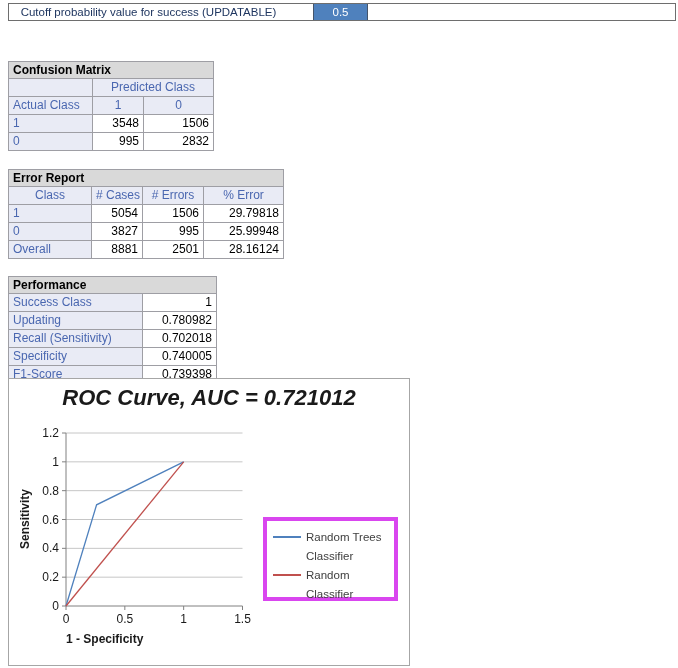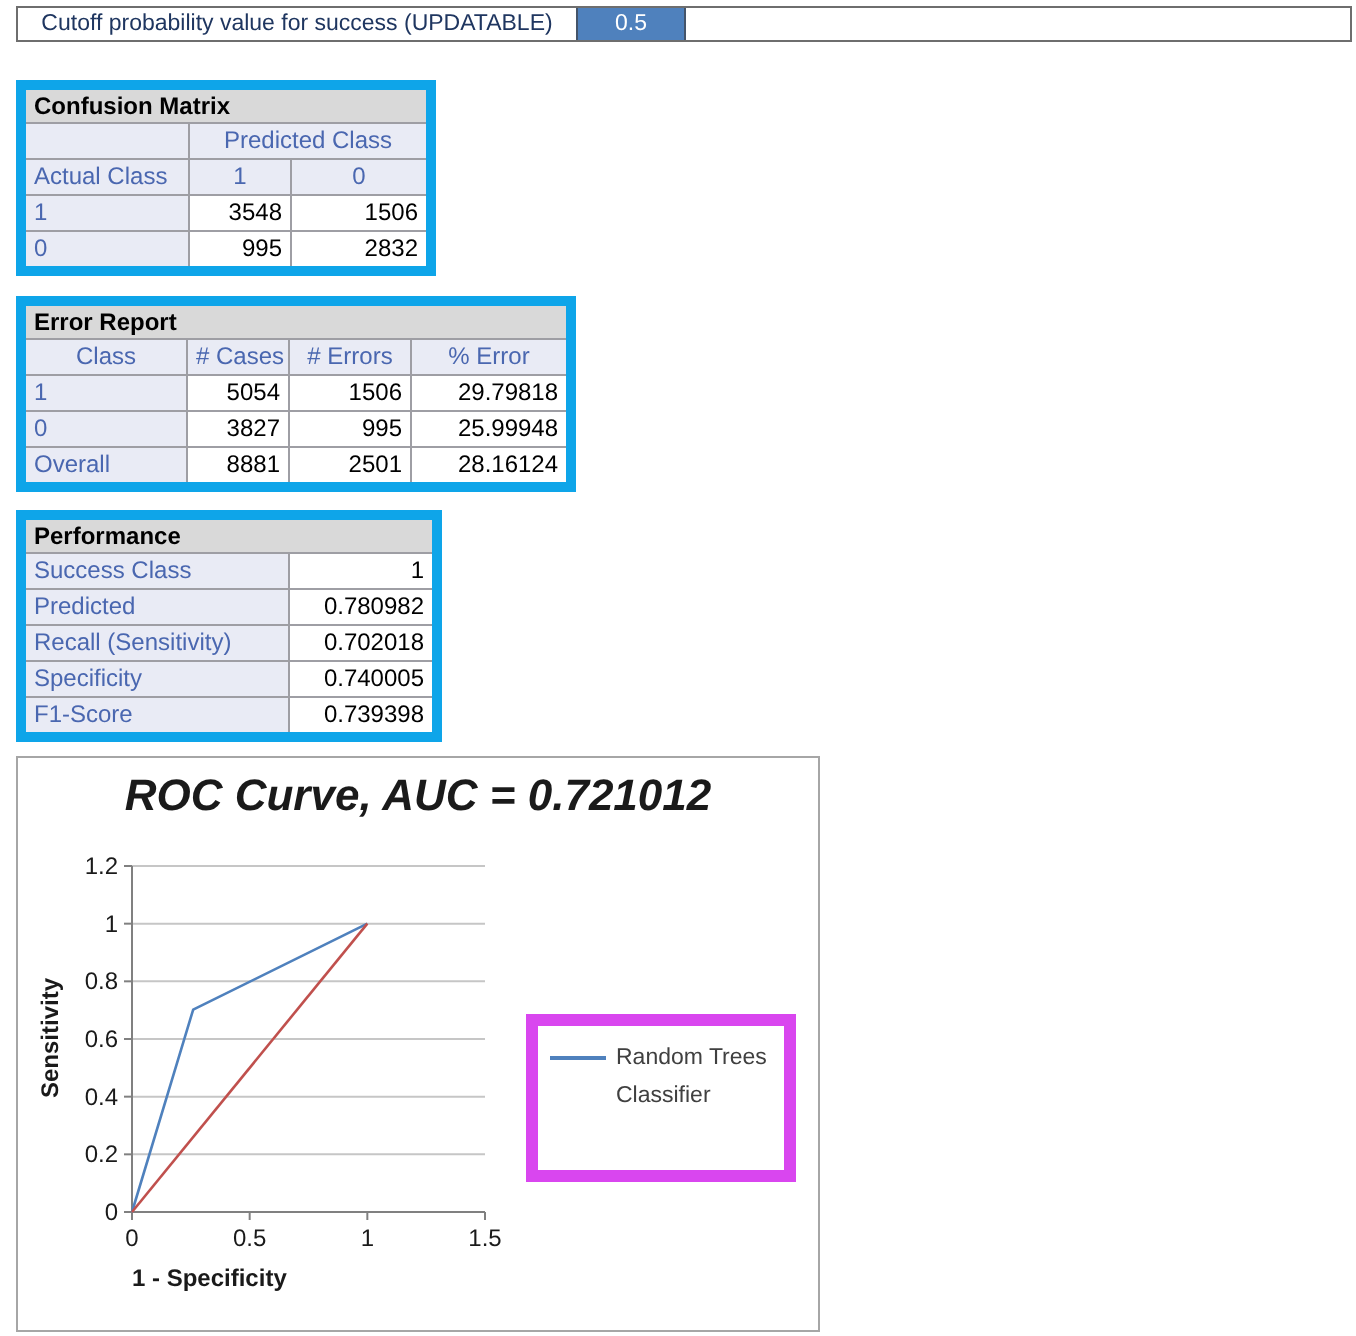--- a/index.html
+++ b/index.html
@@ -8,40 +8,40 @@
     background:#ffffff;
     font-family:"Liberation Sans", sans-serif;
     -webkit-font-smoothing:antialiased;
   }
 
   
   .cutoff-bar {
     position:absolute; left:8px; top:3px; width:668px; height:18px;
     display:flex; box-sizing:border-box;
     border:1px solid #6e6e6e; background:#ffffff;
-    font-size:11.5px; color:#1f3660;
+    font-size:11.5px; color:#1f3660;gap:25px;
   }
   .cut-label {
     width:279px; flex:none; display:flex; align-items:center; justify-content:center;
     box-sizing:border-box; white-space:nowrap; overflow:hidden;
   }
   .cut-value {
     width:55px; flex:none; display:flex; align-items:center; justify-content:center;
     box-sizing:border-box; border-left:1px solid #44546a; border-right:1px solid #44546a;
     color:#ffffff;
   }
   .cut-note {
     flex:1; display:flex; align-items:center; justify-content:center;
     box-sizing:border-box; white-space:nowrap; overflow:hidden;
   }
 
   
   .xl-table {
     position:absolute; border-collapse:collapse; table-layout:fixed;
-    font-size:12px; border:5px solid #0ea5e9; background:#c2410c;
+    font-size:12px; border:1px solid #0ea5e9; background:#c2410c;margin-top:21px;
   }
   .xl-table td {
     border:1px solid #9e9ea4; height:17px; padding:0 4px;
     overflow:hidden; white-space:nowrap; box-sizing:content-box;
     line-height:17px;
   }
   .xl-table td.title {
     background:#d9d9d9; color:#000000; font-weight:bold; height:16px; line-height:16px;
   }
   .xl-table td.hdr  { background:#e9ebf5; color:#4a67b0; font-weight:normal; }
@@ -62,22 +62,22 @@
   .y-label-anchor { position:absolute; left:16px; top:140px; width:0; height:0; overflow:visible; }
   .y-label {
     position:absolute; transform:translate(-50%,-50%) rotate(-90deg);
     font-size:12px; font-weight:bold; color:#1a1a1a; white-space:nowrap;
   }
   .x-label {
     position:absolute; left:57px; top:253px; width:177px; text-align:left;
     font-size:12px; font-weight:bold; color:#1a1a1a; white-space:nowrap;
   }
   .legend {
-    position:absolute; left:254px; top:128px; width:135px; height:84px;
-    box-sizing:border-box; border:6px solid #d946ef; background:#ffffff;
+    position:absolute; left:254px; top:138px; width:135px; height:84px;
+    box-sizing:border-box; border:4px solid #d946ef; background:#ffffff;
     padding:7px 2px 0 6px;
   }
   .legend-entry { display:flex; align-items:flex-start; }
   .legend-line { width:28px; height:2px; flex:none; margin:8px 5px 0 0; }
   .legend-text { flex:1; font-size:11.5px; line-height:19px; color:#404040; }
 </style>
 </head>
 <body>
 
 <div class="cutoff-bar">
@@ -162,21 +162,21 @@
     </colgroup>
   <tbody>
       <tr>
     <td class="title" colspan="2">Performance</td>
   </tr>
   <tr>
     <td class="hdr">Success Class</td>
     <td class="num">1</td>
   </tr>
   <tr>
-    <td class="hdr">Predicted</td>
+    <td class="hdr">Updating</td>
     <td class="num">0.780982</td>
   </tr>
   <tr>
     <td class="hdr">Recall (Sensitivity)</td>
     <td class="num">0.702018</td>
   </tr>
   <tr>
     <td class="hdr">Specificity</td>
     <td class="num">0.740005</td>
   </tr>
@@ -225,14 +225,18 @@
   <div class="chart-title">ROC Curve, AUC = 0.721012</div>
   <div class="y-label-anchor">
     <span class="y-label">Sensitivity</span>
   </div>
   <div class="x-label">1 - Specificity</div>
   <div class="legend">
     <div class="legend-entry">
       <span class="legend-line" style="background: rgb(79, 129, 189);"></span>
       <span class="legend-text">Random Trees Classifier</span>
     </div>
+    <div class="legend-entry">
+      <span class="legend-line" style="background: rgb(192, 80, 77);"></span>
+      <span class="legend-text">Random Classifier</span>
+    </div>
   </div>
 </div>
 
 </body></html>

